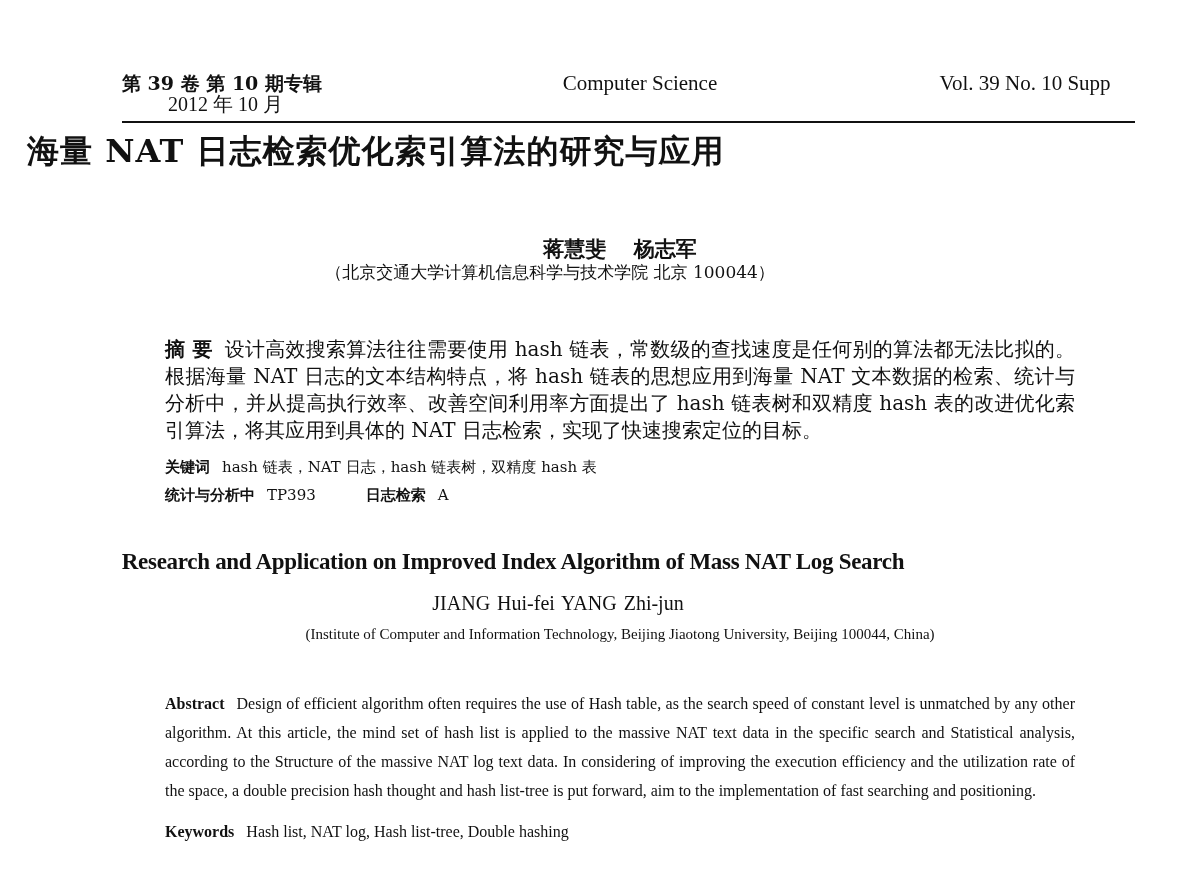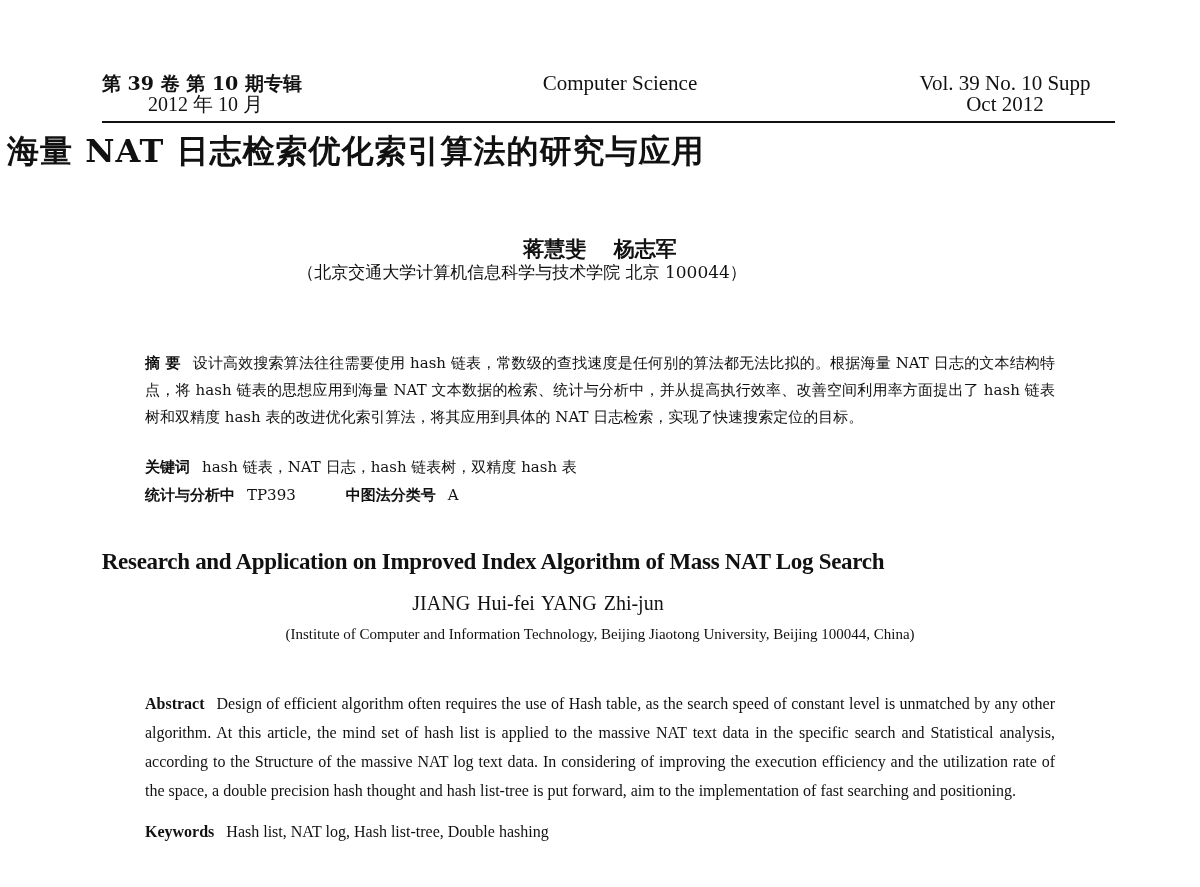--- a/index.html
+++ b/index.html
@@ -1,32 +1,32 @@
 <!DOCTYPE html>
 <html><head>
 <meta charset="utf-8">
 <style>
   html, body { margin: 0; padding: 0; }
   body {
     width: 1200px; height: 887px; background: #ffffff; color: #111;
     font-family: "DejaVu Serif", "Liberation Serif", serif;
     position: relative; overflow: hidden;
   }
-  .abs { position: absolute; }
+  .abs { position: absolute; margin-left: 20px; }
   .hdr-left { left: 102px; top: 73px; font-size: 19px; line-height: 21px; font-weight: bold; }
   .hdr-left .l2 { padding-left: 46px; font-weight: normal; font-family: "Liberation Serif", serif; font-size: 20px; }
   .hdr-center { left: 500px; width: 240px; top: 73px; text-align: center; font-size: 20px; line-height: 21px; }
   .hdr-center .cn { letter-spacing: 14px; font-weight: bold; padding-left: 14px; }
   .hdr-center .en { font-family: "Liberation Serif", serif; font-size: 21px; }
   .hdr-right { left: 880px; width: 250px; top: 73px; text-align: center; font-family: Liberation Serif, serif; font-size: 21px; line-height: 21px; }
   .rule { left: 102px; top: 121px; width: 1013px; height: 2px; background: #111; }
   .title { left: 0; width: 1200px; top: 130px; text-align: left; font-size: 32px; font-weight: bold; letter-spacing: 1px; padding-left: 7px; }
   .authors-cn { left: 0; width: 1200px; top: 235px; text-align: center; font-size: 21px; font-weight: bold; word-spacing: 20px; }
-  .affil-cn { left: 4px; width: 1036px; top: 261px; text-align: center; font-size: 17px; }
-  .abs-cn { left: 145px; width: 910px; top: 350px; font-size: 15px; line-height: 27px; text-align: justify; }
+  .affil-cn { left: 12px; width: 1036px; top: 261px; text-align: center; font-size: 17px; }
+  .abs-cn { left: 145px; width: 910px; top: 336px; font-size: 20px; line-height: 27px; text-align: justify; }
   .lbl { font-weight: bold; font-family: "DejaVu Sans", sans-serif; margin-right: 12px; }
   .meta-cn { left: 145px; top: 453px; font-size: 15px; line-height: 28px; }
   .meta-cn .gap { display: inline-block; width: 50px; }
   .title-en { left: 0; width: 986px; top: 549px; text-align: center; font-family: "Liberation Serif", serif; font-size: 23px; font-weight: bold; letter-spacing: -0.3px; }
   .authors-en { left: 0; width: 1076px; top: 592px; text-align: center; font-family: "Liberation Serif", serif; font-size: 20px; word-spacing: 2px; }
   .affil-en { left: 0; width: 1200px; top: 626px; text-align: center; font-family: Liberation Serif, serif; font-size: 15px; }
   .abs-en { left: 145px; width: 910px; top: 689px; font-family: "Liberation Serif", serif; font-size: 16px; line-height: 29px; text-align: justify; }
   .abs-en .lbl, .kw-en .lbl { font-family: "Liberation Serif", serif; }
   .kw-en { left: 145px; top: 820px; font-family: "Liberation Serif", serif; font-size: 16px; line-height: 24px; }
 </style>
@@ -37,39 +37,38 @@
   <div>第 39 卷  第 10 期专辑</div>
   <div class="l2">2012 年 10 月</div>
 </div>
 
 <div class="abs hdr-center">
   <div class="en">Computer  Science</div>
 </div>
 
 <div class="abs hdr-right">
   <div>Vol. 39 No. 10 Supp</div>
-  <div>Oct 2012</div>
 </div>
 
 <div class="abs rule"></div>
 
 <div class="abs title">海量 NAT 日志检索优化索引算法的研究与应用</div>
 <div class="abs authors-cn">蒋慧斐  杨志军</div>
 <div class="abs affil-cn">（北京交通大学计算机信息科学与技术学院  北京 100044）</div>
 
 <div class="abs abs-cn">
   <span class="lbl">摘  要</span><span>设计高效搜索算法往往需要使用 hash 链表，常数级的查找速度是任何别的算法都无法比拟的。根据海量 NAT 日志的文本结构特点，将 hash 链表的思想应用到海量 NAT 文本数据的检索、统计与分析中，并从提高执行效率、改善空间利用率方面提出了 hash 链表树和双精度 hash 表的改进优化索引算法，将其应用到具体的 NAT 日志检索，实现了快速搜索定位的目标。</span>
 </div>
 
 <div class="abs meta-cn">
   <div>
     <span class="lbl">关键词</span><span>hash 链表，NAT 日志，hash 链表树，双精度 hash 表</span>
   </div>
   <div>
-    <span class="lbl">统计与分析中</span><span>TP393</span><span class="gap"></span><span class="lbl">中图法分类号</span><span>A</span>
+    <span class="lbl">统计与分析中</span><span>TP393</span><span class="gap"></span><span class="lbl">日志检索</span><span>A</span>
   </div>
 </div>
 
 <div class="abs title-en">Research and Application on Improved Index Algorithm of Mass NAT Log Search</div>
 <div class="abs authors-en">JIANG Hui-fei   YANG Zhi-jun</div>
 <div class="abs affil-en">(Institute of Computer and Information Technology, Beijing Jiaotong University, Beijing 100044, China)</div>
 
 <div class="abs abs-en">
   <span class="lbl">Abstract</span><span>Design of efficient algorithm often requires the use of Hash table, as the search speed of constant level is unmatched by any other algorithm. At this article, the mind set of hash list is applied to the massive NAT text data in the specific search and Statistical analysis, according to the Structure of the massive NAT log text data. In considering of improving the execution efficiency and the utilization rate of the space, a double precision hash thought and hash list-tree is put forward, aim to the implementation of fast searching and positioning.</span>
 </div>

